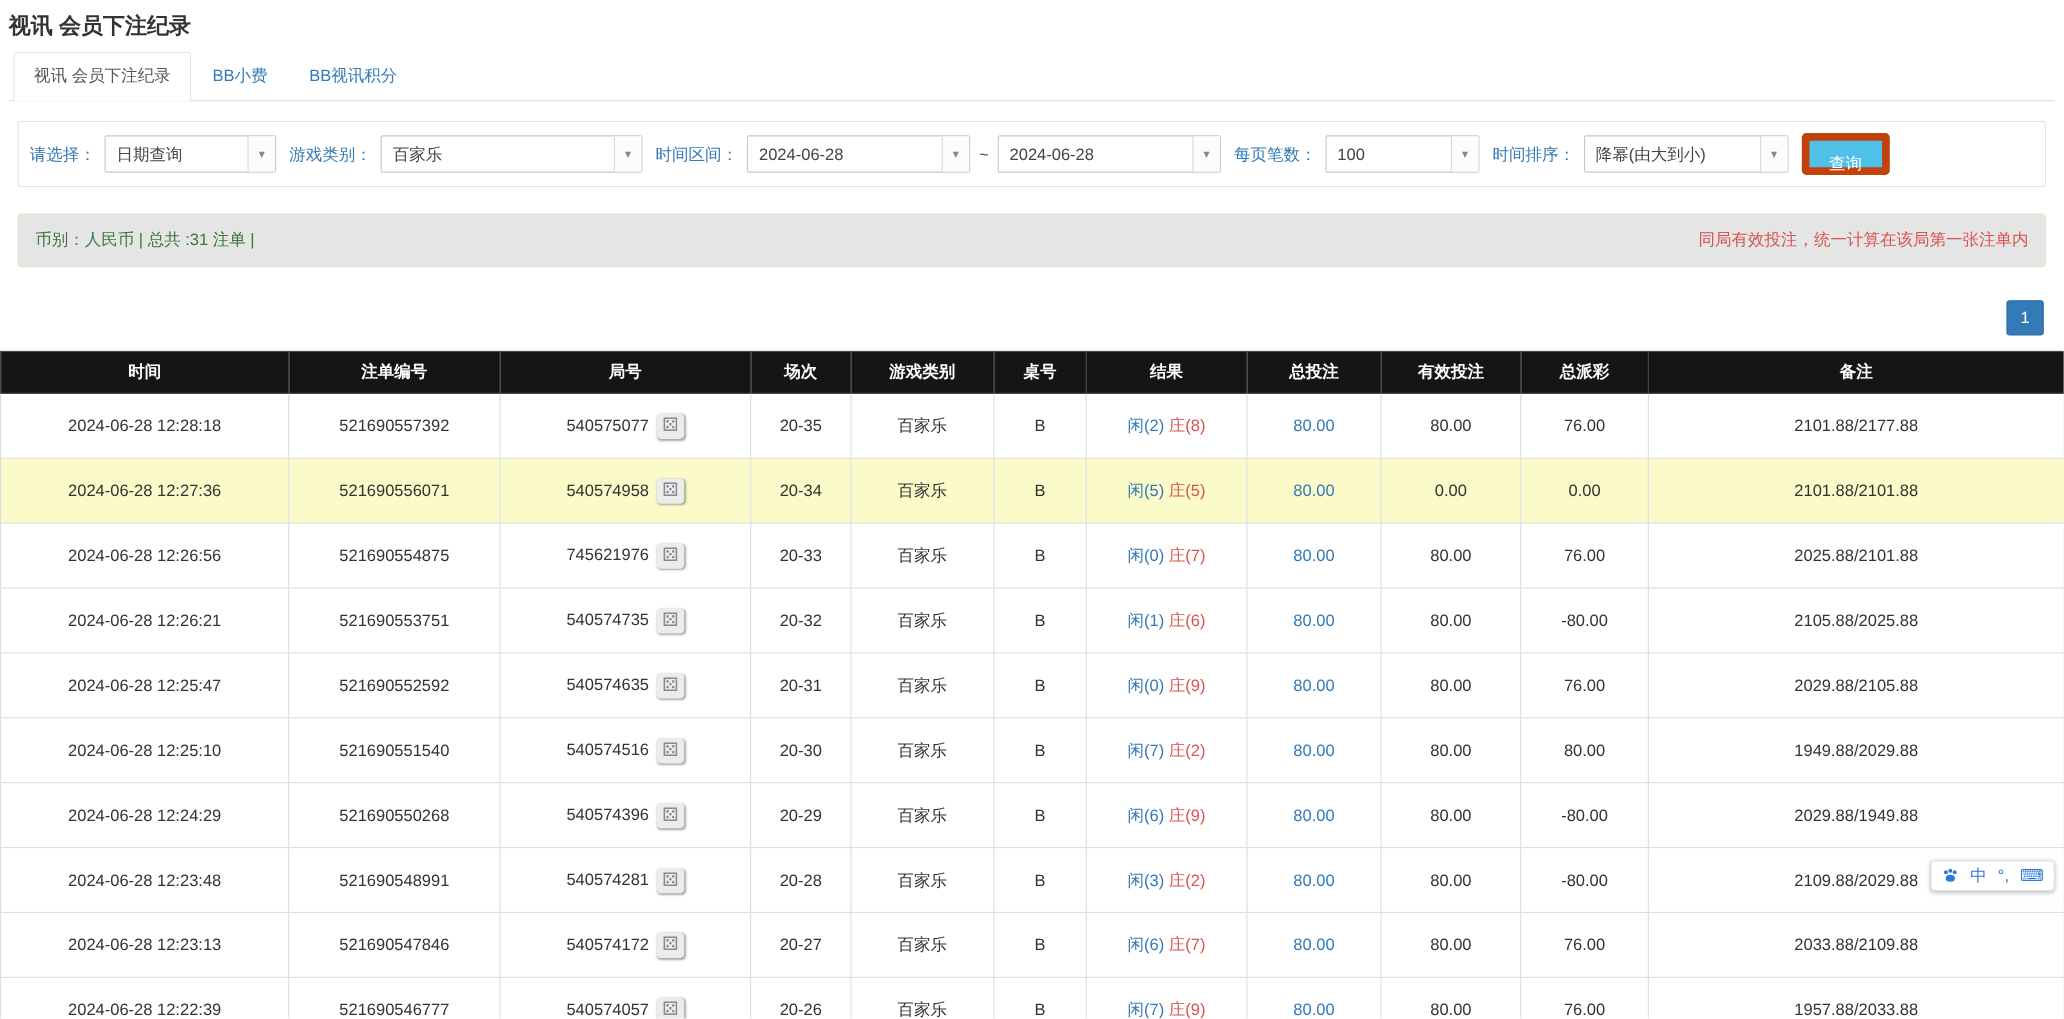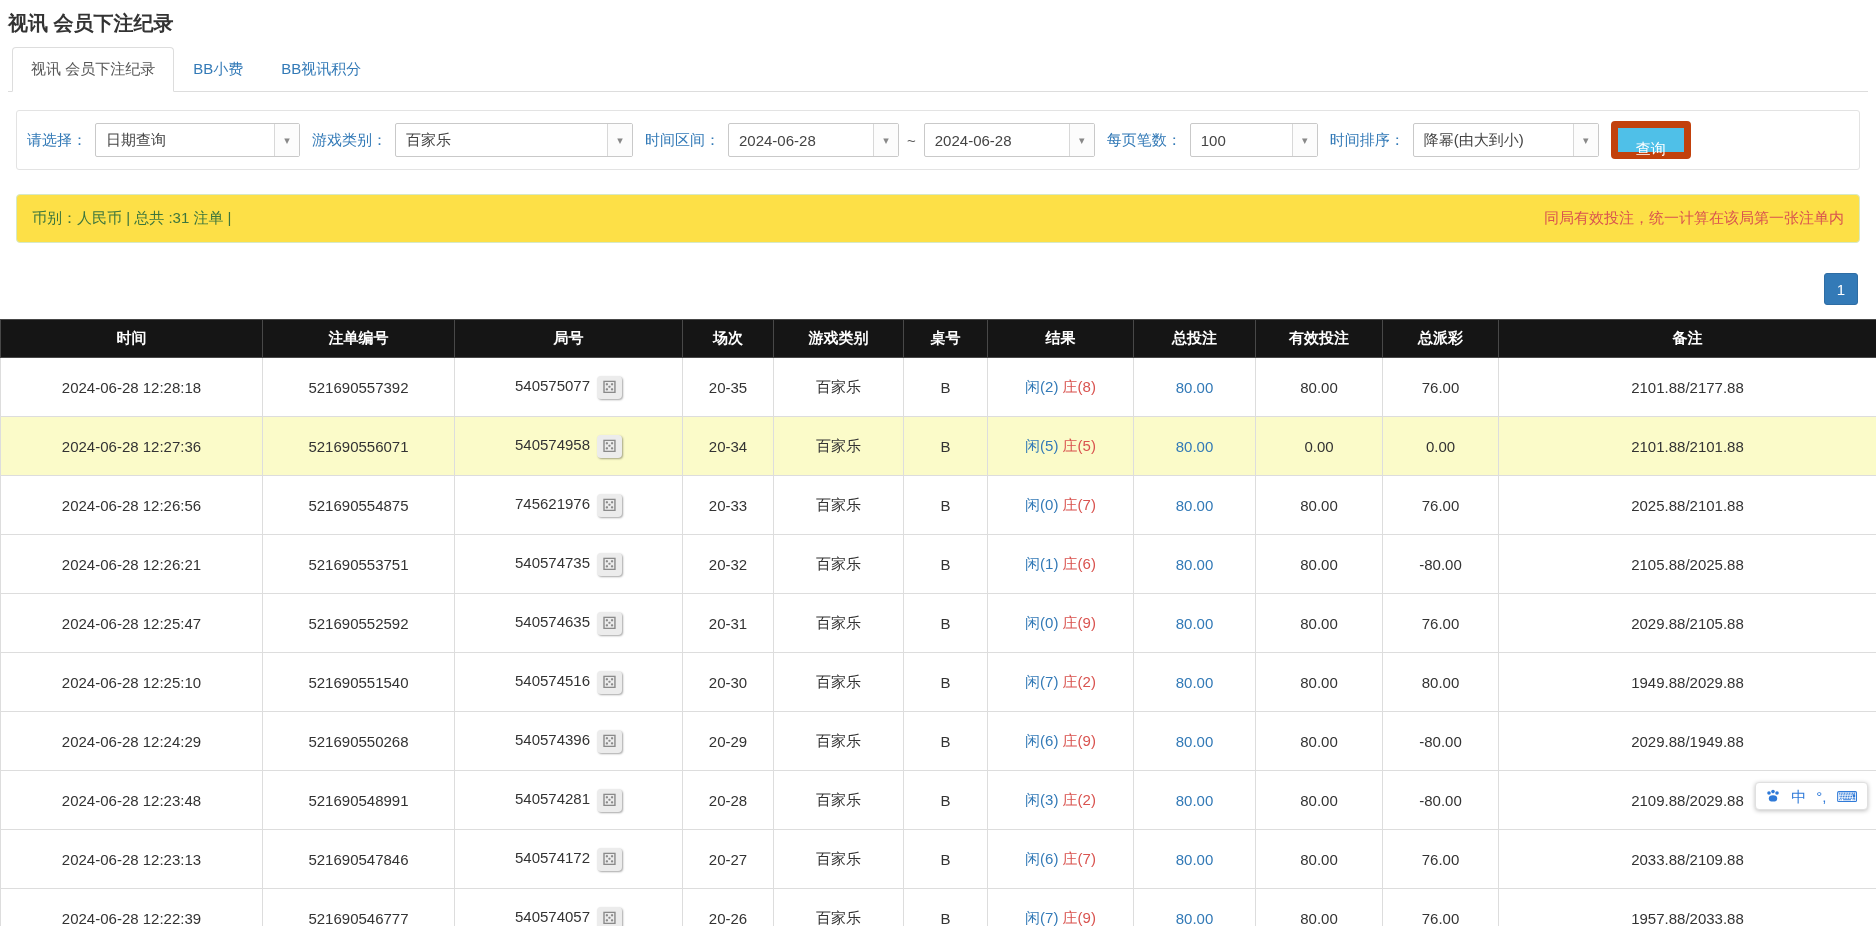--- a/index.html
+++ b/index.html
@@ -15,26 +15,26 @@
   
   .filter-bar{margin:18px 8px 0;border:1px solid #e3e3e3;border-radius:3px;padding:10px;
     display:flex;align-items:center;gap:12px;font-size:15px;flex-wrap:nowrap;}
   .flabel{color:#337ab7;font-weight:400;white-space:nowrap;}
   .fgroup{display:flex;align-items:center;gap:8px;}
   .select{display:inline-flex;align-items:stretch;border:1px solid #c9c9c9;background:#fff;
     height:34px;border-radius:2px;cursor:pointer;}
   .sel-value{display:flex;align-items:center;padding:0 10px;color:#444;flex:1;white-space:nowrap;overflow:hidden;}
   .sel-caret{width:25px;display:flex;align-items:center;justify-content:center;
     border-left:1px solid #d8d8d8;color:#888;font-size:11px;background:#fcfcfc;}
-  .w-query{width:205px}.w-game{width:238px}.w-date{width:171px}.w-size{width:128px}.w-sort{width:186px}
+  .w-query{width:156px}.w-game{width:238px}.w-date{width:203px}.w-size{width:140px}.w-sort{width:186px}
   .tilde{color:#555;}
   .query-btn{height:34px;padding:12px 18px;background:#4fc0e8;border:7px solid #c2410c;color:#fff;
     border-radius:4px;font-size:15px;cursor:pointer;}
   
-  .summary{margin:24px 8px 0;background:#fde047;border:1px solid #d6e9c6;border-radius:4px;
+  .summary{margin:24px 8px 0;background:#e5e5e5;border:1px solid #d6e9c6;border-radius:4px;
     padding:14px 15px;display:flex;justify-content:space-between;align-items:center;font-size:15px;color:#3c763d;}
   .summary .note{color:#d9534f;}
   
   .pagination{display:flex;justify-content:flex-end;margin:30px 10px 14px;}
   .page-btn{min-width:34px;height:32px;background:#337ab7;color:#fff;border:1px solid #2e6da4;
     border-radius:3px;font-size:15px;cursor:pointer;}
   
   table.records{width:1876px;border-collapse:collapse;table-layout:fixed;font-size:15px;}
   .records th{background:#151515;color:#fff;font-weight:700;padding:9px 4px;
     border:1px solid #484848;text-align:center;}

